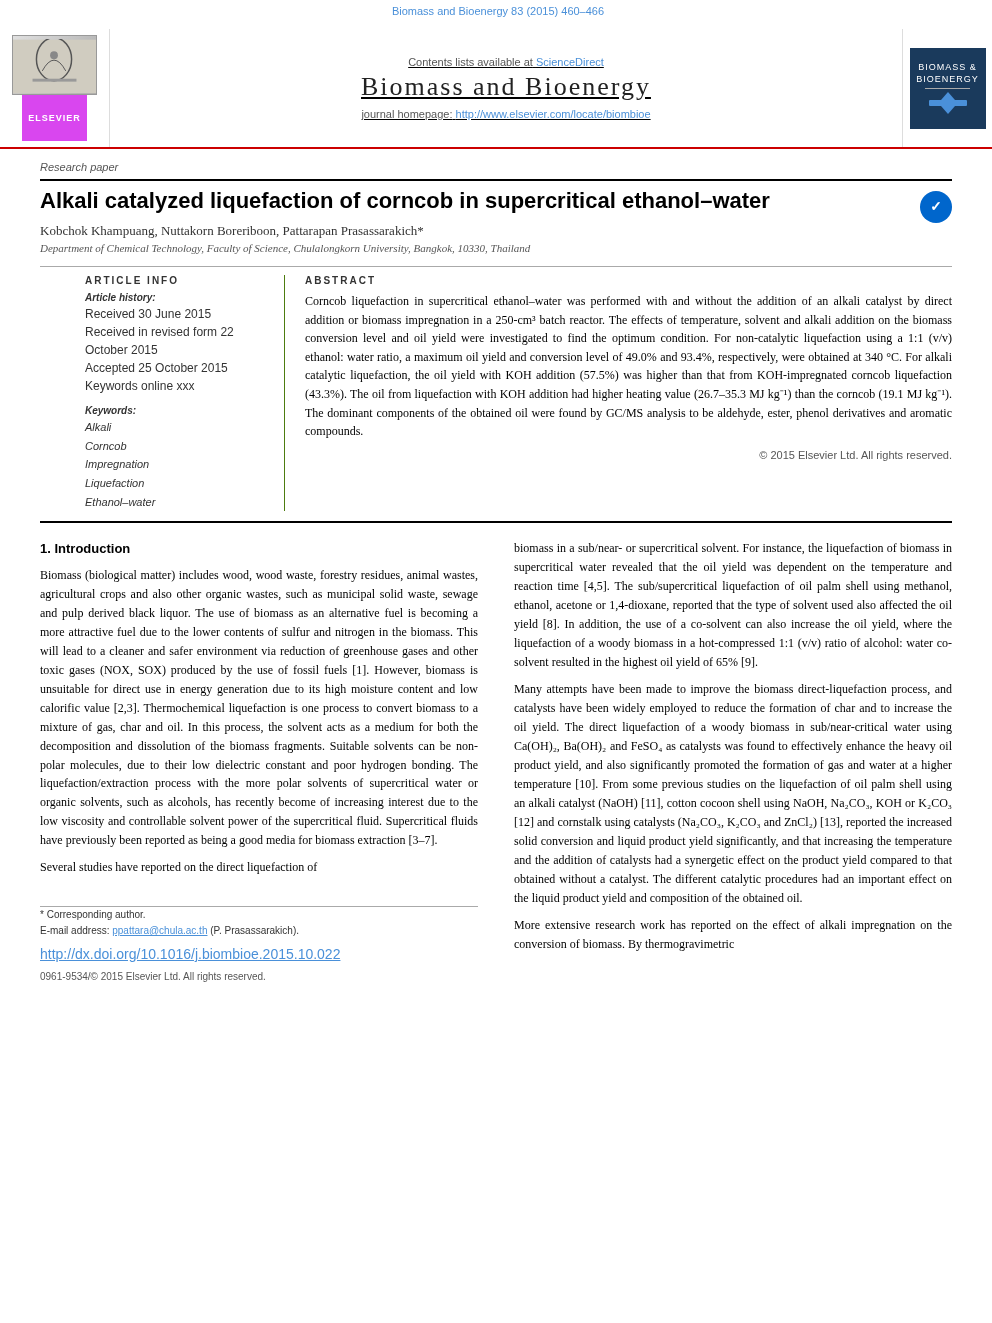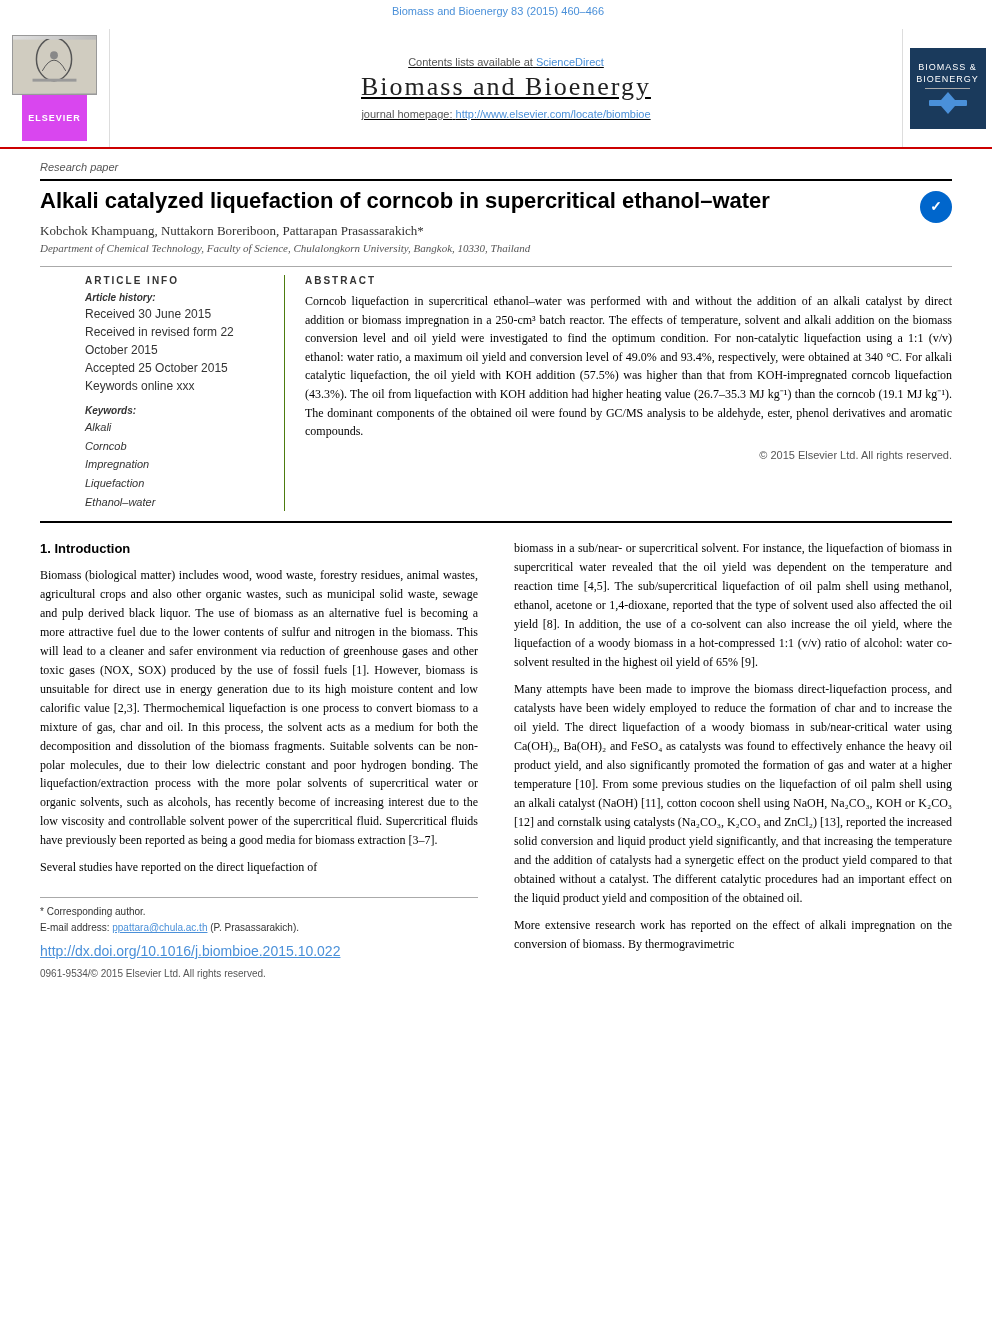--- a/index.html
+++ b/index.html
@@ -247,22 +247,21 @@
       font-family: Arial, sans-serif;
     }
     .body-text {
       font-size: 12px;
       line-height: 1.58;
       text-align: justify;
       margin-bottom: 8px;
     }
     .footer-area {
       border-top: 1px solid #aaa;
-      margin-top: 20px;
-      padding-top: 6px;
+      margin-top: 29px;
       font-size: 10px;
       color: #555;
       font-family: Arial, sans-serif;
     }
     .footer-note {
       font-size: 10px;
       color: #333;
     }
     .footer-link {
       color: #4a90d9;

